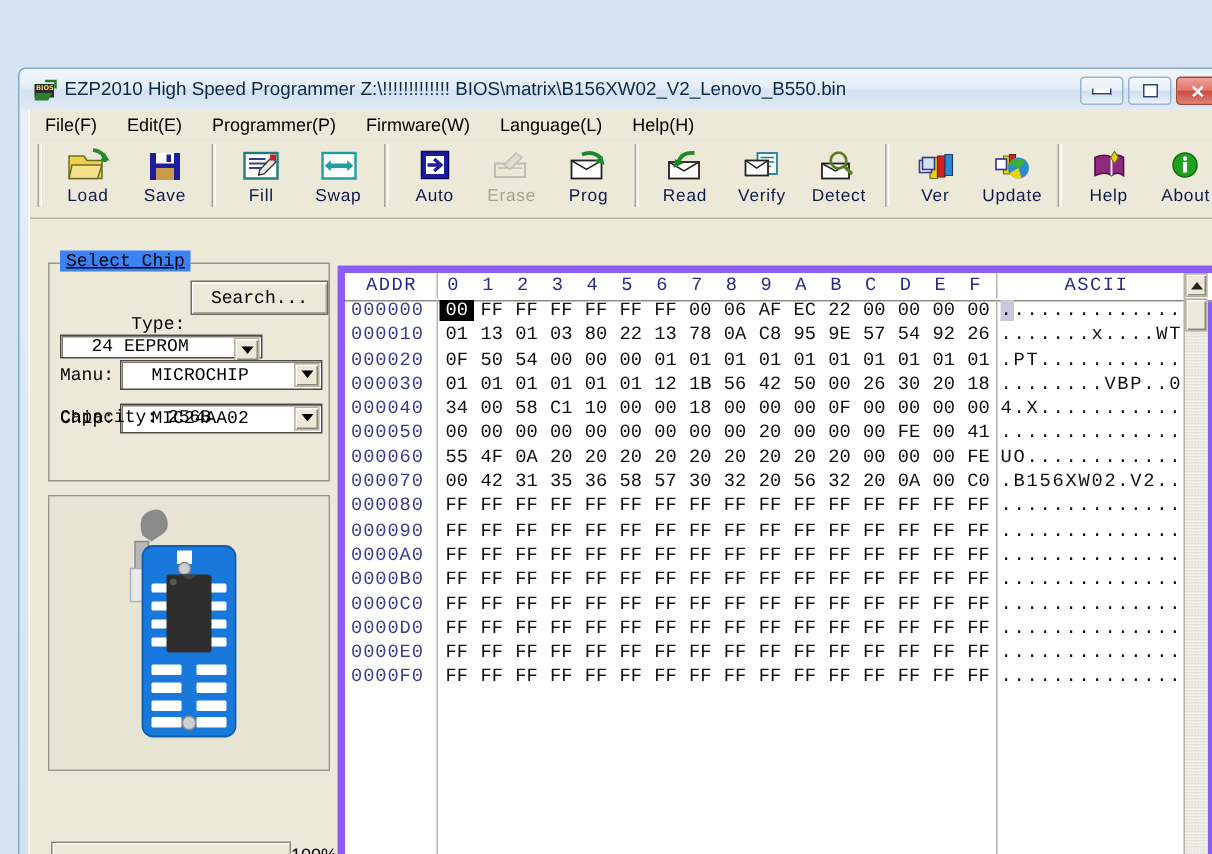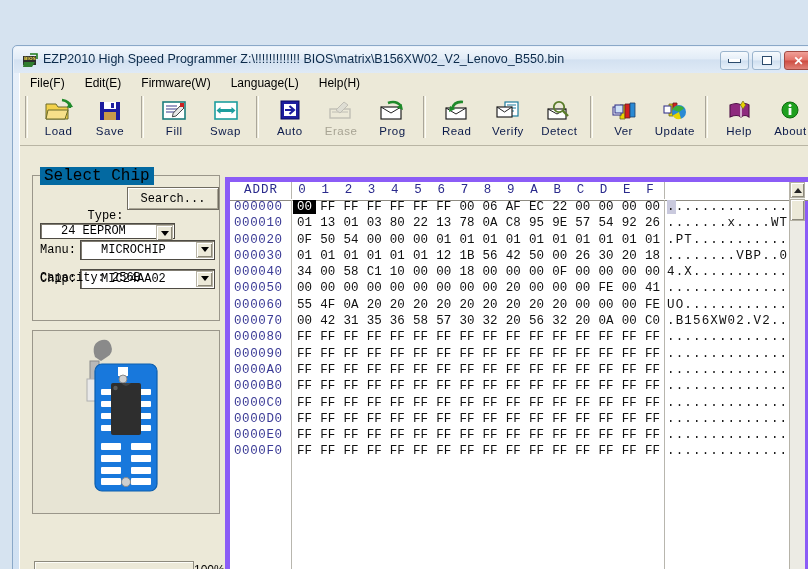--- a/index.html
+++ b/index.html
@@ -105,23 +105,23 @@
     position:absolute;left:6px;top:76px;width:194px;height:446px;
   }
   .groupbox{
     position:absolute;left:6px;top:26px;width:188px;height:146px;
     border:1px solid #9a968a;
     box-sizing:border-box;
     background:transparent;
   }
   .grouptitle{
     position:absolute;left:14px;top:18px;
-    background:#0369a1;padding:0 4px;
-    font-family:"Liberation Mono","DejaVu Sans Mono",monospace;
-    font-size:16px;color:#000;
+    background:#3b82f6;padding:0 4px;
+    font-family:"Liberation Mono","DejaVu Sans Mono",monospace;
+    font-size:12px;color:#000;text-decoration:underline;
   }
   .searchbtn{
     position:absolute;left:101px;top:38px;width:92px;height:23px;
     background:#ece9d8;border:1px solid #6f6b60;
     box-shadow:inset 1px 1px 0 #ffffff, inset -1px -1px 0 #a9a595;
     font-family:"Liberation Mono","DejaVu Sans Mono",monospace;
     font-size:12px;color:#000;
     display:flex;align-items:center;justify-content:center;
     box-sizing:border-box;
   }
@@ -299,20 +299,21 @@
       </div>
     </div>
   </div>
 
   <div class="client">
     <div class="inner">
 
       <div class="menubar">
         <div class="menuitem">File(F)</div>
         <div class="menuitem">Edit(E)</div>
+        <div class="menuitem">Programmer(P)</div>
         <div class="menuitem">Firmware(W)</div>
         <div class="menuitem">Language(L)</div>
         <div class="menuitem">Help(H)</div>
       </div>
 
       <div class="toolbar">
         <div class="tbsep"></div>
 
         <div class="tbbtn">
           <span class="ico">
@@ -580,20 +581,21 @@
           <div class="progbar"></div>
           <div class="progpct">100%</div>
         </div>
       </div>
 
       <div class="hexpanel">
         <div class="hexhdr">
           <span class="addrh">ADDR</span>
           <span class="vsep" style="left:61px;"></span>
           <span class="vsep" style="left:434px;"></span>
+          <span class="asciih">ASCII</span>
           <span id="colhdrs"><span class="colh" style="left: 63px;">0</span><span class="colh" style="left: 86.2px;">1</span><span class="colh" style="left: 109.4px;">2</span><span class="colh" style="left: 132.6px;">3</span><span class="colh" style="left: 155.8px;">4</span><span class="colh" style="left: 179px;">5</span><span class="colh" style="left: 202.2px;">6</span><span class="colh" style="left: 225.4px;">7</span><span class="colh" style="left: 248.6px;">8</span><span class="colh" style="left: 271.8px;">9</span><span class="colh" style="left: 295px;">A</span><span class="colh" style="left: 318.2px;">B</span><span class="colh" style="left: 341.4px;">C</span><span class="colh" style="left: 364.6px;">D</span><span class="colh" style="left: 387.8px;">E</span><span class="colh" style="left: 411px;">F</span></span>
         </div>
         <div class="hexbody" id="hexbody">
             <div class="hexrow">
               <span class="addr">000000</span>
               <span class="cells"><span class="cell sel" style="width: 23.2px;">00</span><span class="cell" style="width: 23.2px;">FF</span><span class="cell" style="width: 23.2px;">FF</span><span class="cell" style="width: 23.2px;">FF</span><span class="cell" style="width: 23.2px;">FF</span><span class="cell" style="width: 23.2px;">FF</span><span class="cell" style="width: 23.2px;">FF</span><span class="cell" style="width: 23.2px;">00</span><span class="cell" style="width: 23.2px;">06</span><span class="cell" style="width: 23.2px;">AF</span><span class="cell" style="width: 23.2px;">EC</span><span class="cell" style="width: 23.2px;">22</span><span class="cell" style="width: 23.2px;">00</span><span class="cell" style="width: 23.2px;">00</span><span class="cell" style="width: 23.2px;">00</span><span class="cell" style="width: 23.2px;">00</span></span>
               <span class="ascii"><span class="a sel">.</span><span class="a">.</span><span class="a">.</span><span class="a">.</span><span class="a">.</span><span class="a">.</span><span class="a">.</span><span class="a">.</span><span class="a">.</span><span class="a">.</span><span class="a">.</span><span class="a">.</span><span class="a">.</span><span class="a">.</span><span class="a">.</span><span class="a">.</span></span>
             </div>
             <div class="hexrow">
               <span class="addr">000010</span>

